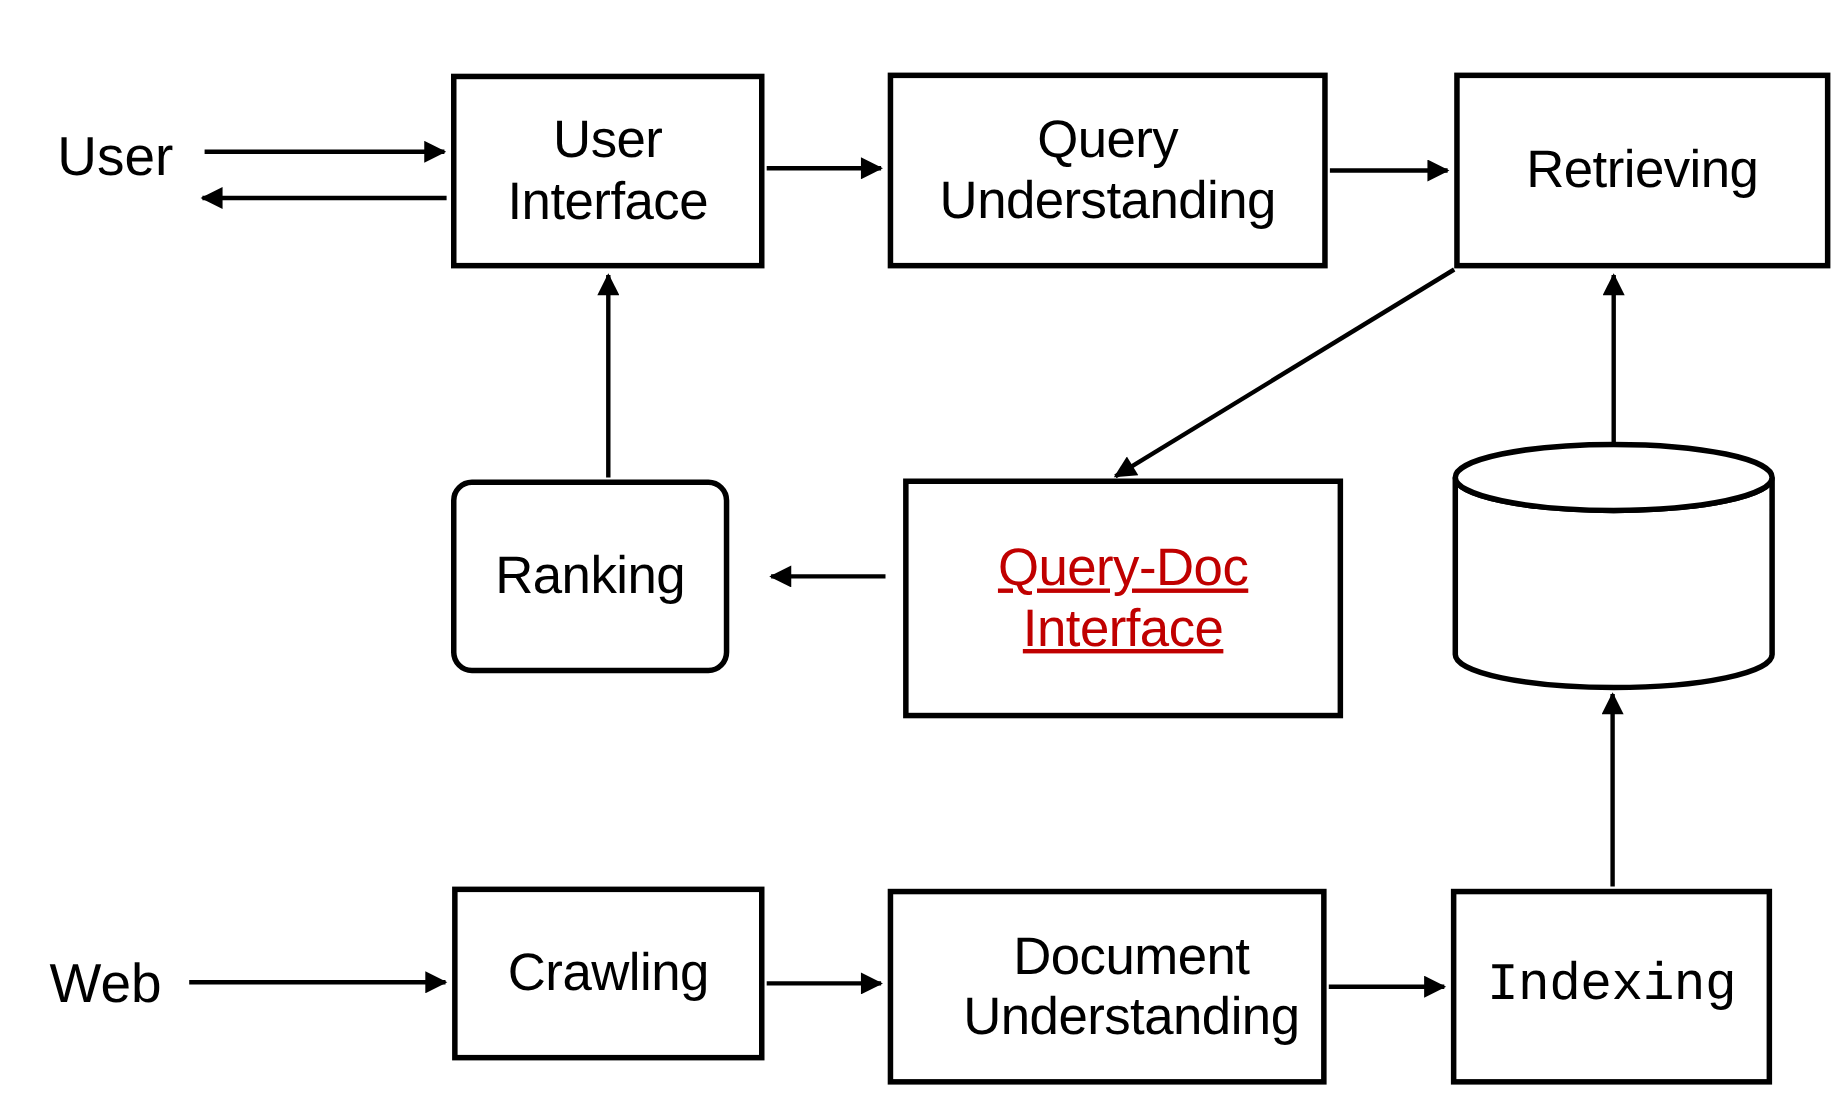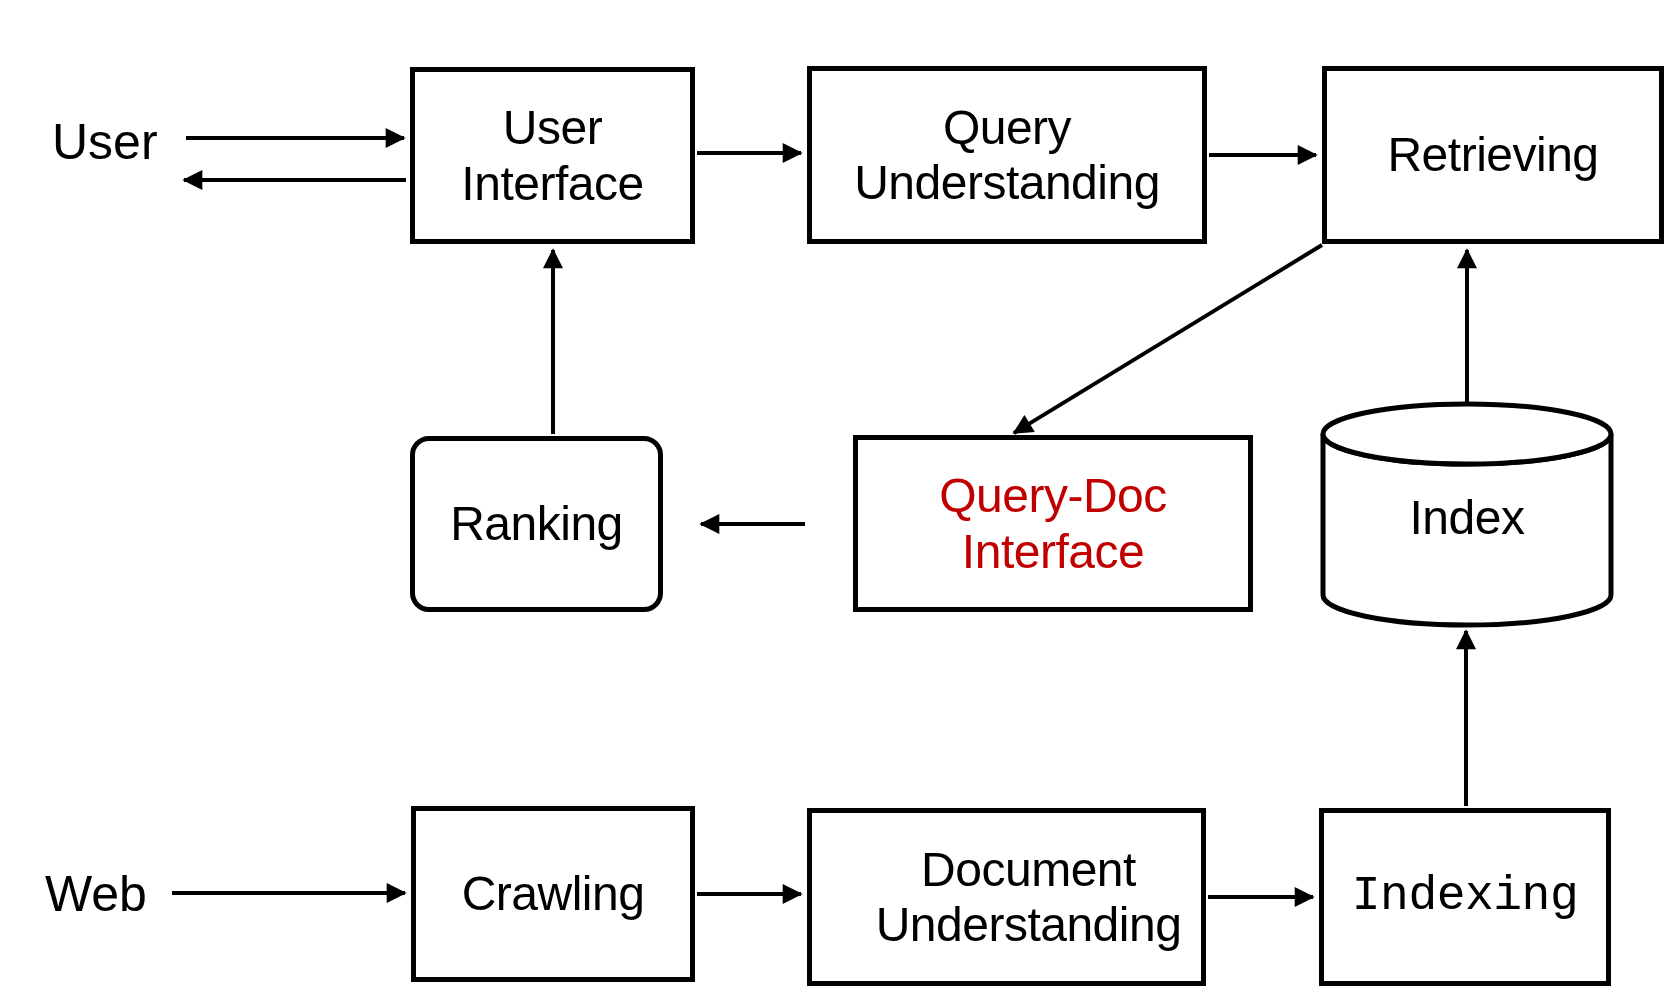--- a/index.html
+++ b/index.html
@@ -95,29 +95,26 @@
     <span>Query</span>
     <span>Understanding</span>
   </div>
   <div class="box" style="left:1322px;top:49px;width:342px;height:178px;">
     <span>Retrieving</span>
   </div>
 
   <div class="box" style="left:410px;top:419px;width:253px;height:176px;border-radius:19px;">
     <span>Ranking</span>
   </div>
-  <div class="box highlight" style="left:853px;top:418px;width:400px;height:177px;">
+  <div class="box highlight" style="left:821px;top:418px;width:400px;height:218px;text-decoration:underline;">
     <span>Query-Doc</span>
     <span>Interface</span>
   </div>
-  <div class="cyl-label" style="left:1323px;top:417px;width:288px;height:166px;">
-    <span>Index</span>
-  </div>
 
-  <div class="box" style="left:411px;top:789px;width:284px;height:176px;">
+  <div class="box" style="left:411px;top:789px;width:284px;height:158px;">
     <span>Crawling</span>
   </div>
   <div class="box" style="left:807px;top:791px;width:399px;height:178px;padding-left:44px;">
     <span>Document</span>
     <span>Understanding</span>
   </div>
   <div class="box" style="left:1319px;top:791px;width:292px;height:178px;font-family:Liberation Mono, monospace;">
     <span>Indexing</span>
   </div>
 

